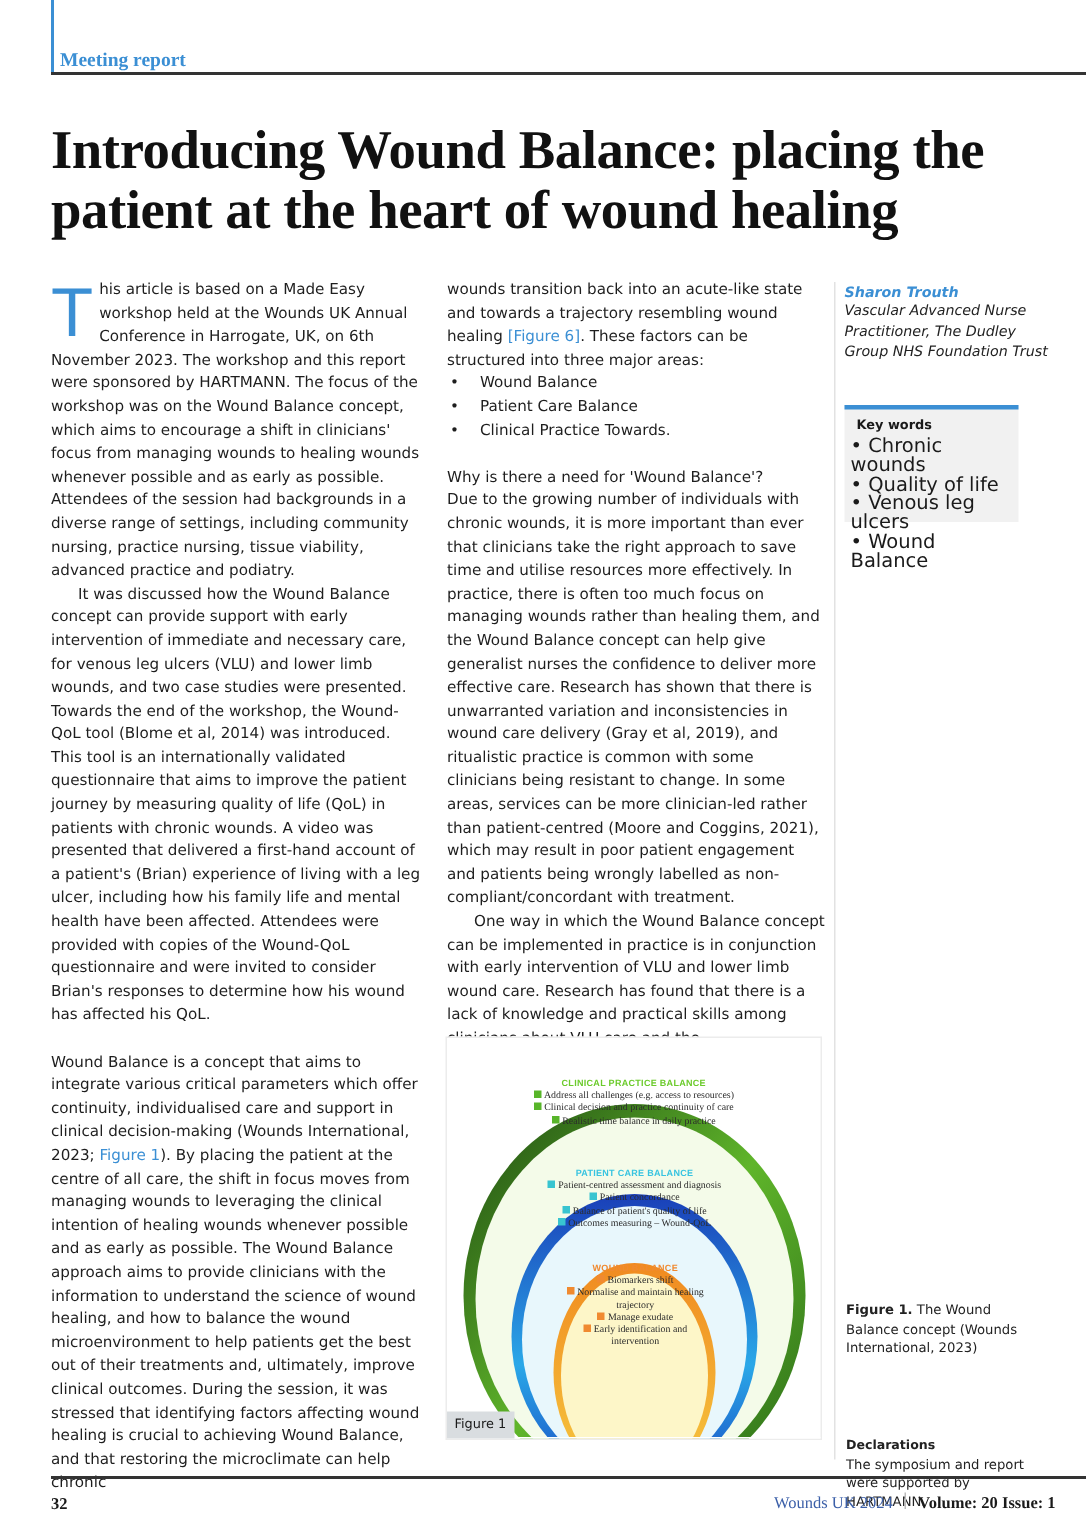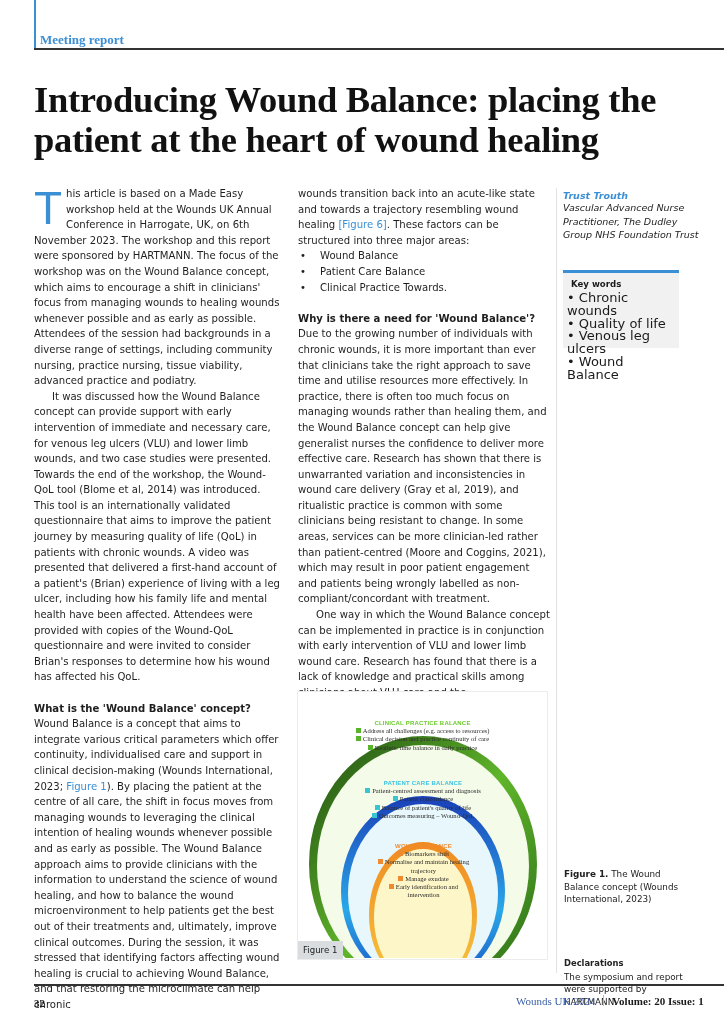--- a/index.html
+++ b/index.html
@@ -6,21 +6,21 @@
   body { width:724px; height:1024px; position:relative; overflow:hidden; font-family:"DejaVu Sans", sans-serif; color:#1a1a1a; }
   .abs { position:absolute; }
   .section-bar { left:34px; top:0; width:2px; height:50px; background:#3b8fd4; }
   .section-label { left:40px; top:32px; font-family:"Liberation Serif", serif; font-weight:bold; font-size:13px; color:#3b8fd4; }
   .top-rule { left:34px; top:48px; width:690px; height:2px; background:#333; }
   .title { left:34px; top:80px; width:680px; font-family:"Liberation Serif", serif; font-weight:bold; font-size:36.5px; line-height:40px; color:#111; letter-spacing:-0.3px; }
   .col { font-size:10.1px; line-height:15.6px; color:#1e1e1e; }
   .col p { margin:0; }
   .col .indent { text-indent:18px; }
   .dropcap { float:left; font-family:"Liberation Sans", sans-serif; font-size:46px; line-height:38px; color:#3b8fd4; margin:3px 4px 0 0; font-weight:normal; }
-  .heading { font-weight:bold; }
+  .heading { font-weight:normal; }
   .gap { height:15.6px; }
   .link { color:#3b8fd4; }
   ul.bullets { margin:0; padding:0; list-style:none; }
   ul.bullets li { position:relative; padding-left:22px; }
   ul.bullets li::before { content:"•"; position:absolute; left:2px; }
   .sep { left:556px; top:188px; width:1px; height:785px; background:#e2e2e2; }
   .author-name { font-style:italic; color:#3b8fd4; font-size:9.5px; font-weight:bold; }
   .author-role { font-style:italic; font-size:9.5px; line-height:13.5px; color:#222; }
   .kw-box { left:563px; top:270px; width:116px; height:78px; background:#f1f1f1; border-top:3px solid #3b8fd4; padding:6px 0 0 0; box-sizing:border-box; }
   .kw-title { font-size:8.6px; font-weight:bold; margin-left:8px; margin-bottom:3px; }
@@ -42,21 +42,20 @@
 
 <div class="abs section-bar"></div>
 <div class="abs section-label">Meeting report</div>
 <div class="abs top-rule"></div>
 <h1 class="abs title" style="margin:0;">Introducing Wound Balance: placing the patient at the heart of wound healing</h1>
 
 <div class="abs col" style="left:34px; top:186px; width:250px;">
   <p><span class="dropcap">T</span><span>his article is based on a Made Easy workshop held at the Wounds UK Annual Conference in Harrogate, UK, on 6th November 2023. The workshop and this report were sponsored by HARTMANN. The focus of the workshop was on the Wound Balance concept, which aims to encourage a shift in clinicians' focus from managing wounds to healing wounds whenever possible and as early as possible. Attendees of the session had backgrounds in a diverse range of settings, including community nursing, practice nursing, tissue viability, advanced practice and podiatry.</span></p>
   <p class="indent">It was discussed how the Wound Balance concept can provide support with early intervention of immediate and necessary care, for venous leg ulcers (VLU) and lower limb wounds, and two case studies were presented. Towards the end of the workshop, the Wound-QoL tool (Blome et al, 2014) was introduced. This tool is an internationally validated questionnaire that aims to improve the patient journey by measuring quality of life (QoL) in patients with chronic wounds. A video was presented that delivered a first-hand account of a patient's (Brian) experience of living with a leg ulcer, including how his family life and mental health have been affected. Attendees were provided with copies of the Wound-QoL questionnaire and were invited to consider Brian's responses to determine how his wound has affected his QoL.</p>
   <div class="gap"></div>
-  <p class="heading">What is the 'Wound Balance' concept?</p>
   <p><span>Wound Balance is a concept that aims to integrate various critical parameters which offer continuity, individualised care and support in clinical decision-making (Wounds International, 2023; </span><span class="link">Figure 1</span><span>). By placing the patient at the centre of all care, the shift in focus moves from managing wounds to leveraging the clinical intention of healing wounds whenever possible and as early as possible. The Wound Balance approach aims to provide clinicians with the information to understand the science of wound healing, and how to balance the wound microenvironment to help patients get the best out of their treatments and, ultimately, improve clinical outcomes. During the session, it was stressed that identifying factors affecting wound healing is crucial to achieving Wound Balance, and that restoring the microclimate can help chronic</span></p>
 </div>
 
 <div class="abs col" style="left:298px; top:186px; width:252px;">
   <p><span>wounds transition back into an acute-like state and towards a trajectory resembling wound healing </span><span class="link">[Figure 6]</span><span>. These factors can be structured into three major areas:</span></p>
   <ul class="bullets">
     <li>Wound Balance</li>
     <li>Patient Care Balance</li>
     <li>Clinical Practice Towards.</li>
   </ul>
@@ -110,21 +109,21 @@
     <div><span class="sq" style="background:#f08a30;"></span><span>Biomarkers shift</span></div>
     <div><span class="sq" style="background:#f08a30;"></span><span>Normalise and maintain healing trajectory</span></div>
     <div><span class="sq" style="background:#f08a30;"></span><span>Manage exudate</span></div>
     <div><span class="sq" style="background:#f08a30;"></span><span>Early identification and intervention</span></div>
   </div>
 </div>
 <div class="abs fig-tag">Figure 1</div>
 
 <div class="abs sep"></div>
 <div class="abs" style="left:563px; top:190px; width:140px;">
-  <div class="author-name">Trust Trouth</div>
+  <div class="author-name">Sharon Trouth</div>
   <div class="author-role">Vascular Advanced Nurse Practitioner, The Dudley Group NHS Foundation Trust</div>
 </div>
 <div class="abs kw-box">
   <div class="kw-title">Key words</div>
   <div class="kw-item">• <span>Chronic wounds</span></div>
   <div class="kw-item">• <span>Quality of life</span></div>
   <div class="kw-item">• <span>Venous leg ulcers</span></div>
   <div class="kw-item">• <span>Wound Balance</span></div>
 </div>
 <div class="abs caption" style="left:564px; top:868px; width:130px;">

